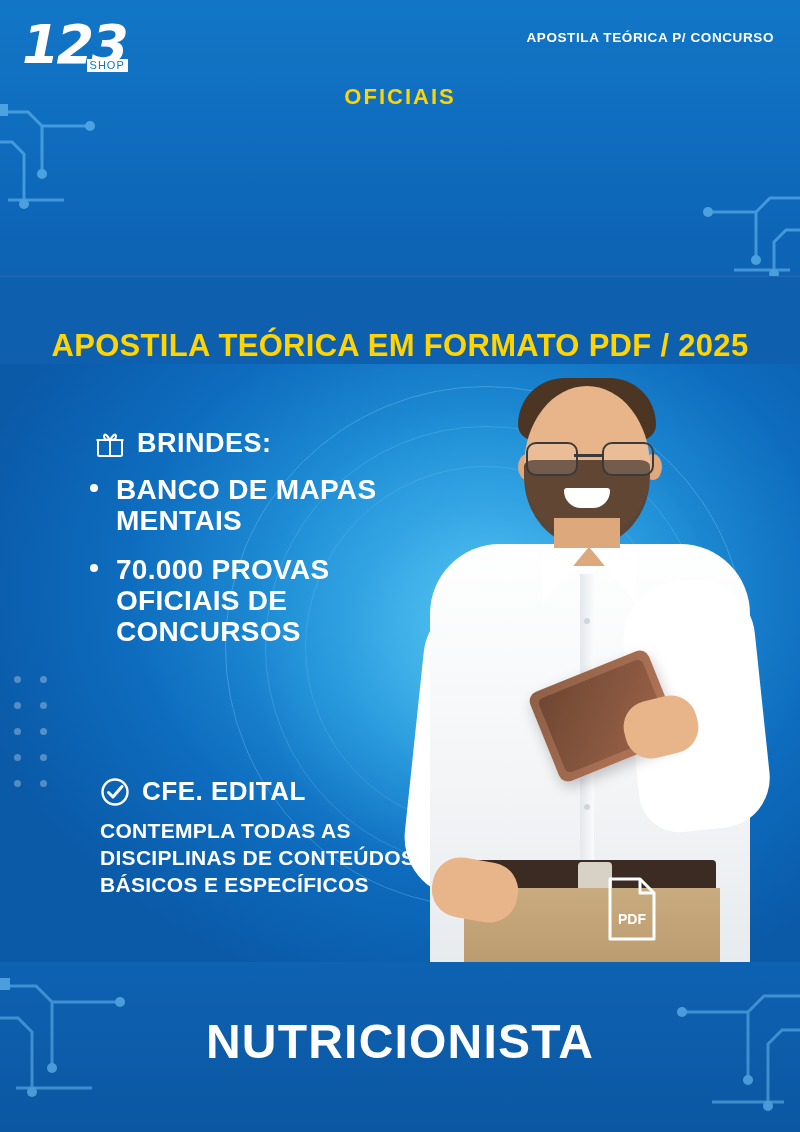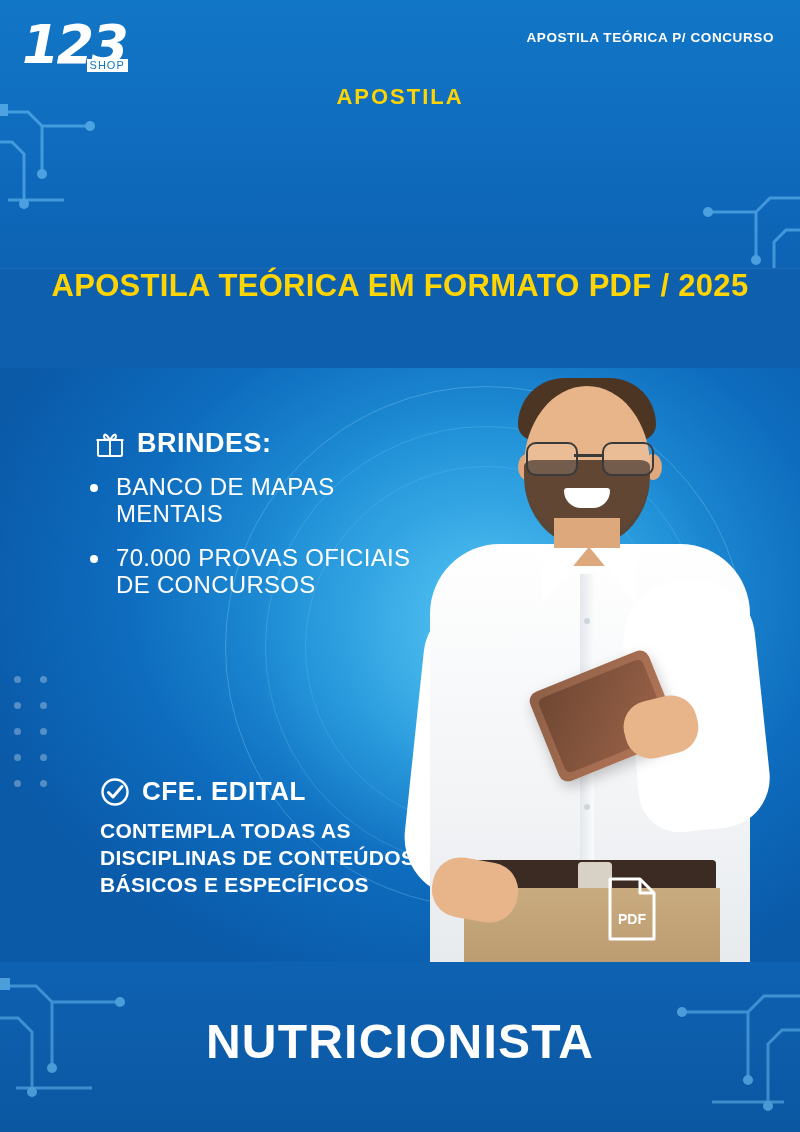--- a/index.html
+++ b/index.html
@@ -54,23 +54,23 @@
   .main-title{
     position:absolute;left:0;right:0;top:112px;
     text-align:center;color:#ffffff;
     font-size:57px;line-height:.97;font-weight:bold;letter-spacing:-.5px;
     text-shadow:0 2px 6px rgba(0,0,0,.18);
     padding:0 34px;
   }
 
   
   .ribbon{
-    position:absolute;left:0;top:268px;width:800px;height:100px;
+    position:absolute;left:0;top:276px;width:800px;height:88px;
     background:#0e5fae;
-    display:flex;align-items:flex-start;justify-content:center;
+    display:flex;align-items:flex-end;justify-content:center;
     box-shadow:inset 0 1px 0 rgba(255,255,255,.07);
   }
   .ribbon-text{
     color:#ffd400;font-size:31px;font-weight:bold;letter-spacing:.3px;
     white-space:nowrap;
   }
 
   
   .mid{
     position:absolute;left:0;top:376px;width:704px;height:586px;
@@ -92,21 +92,21 @@
     color:#ffffff;font-size:27px;font-weight:bold;letter-spacing:.5px;
     display:flex;align-items:center;gap:12px;
   }
   .gift-icon{display:block;}
   .bullets{
     position:absolute;left:84px;top:98px;width:360px;
     margin:0;padding:0;list-style:none;
   }
   .bullets li{
     position:relative;
-    color:#ffffff;font-size:24px;font-weight:normal;line-height:1.12;
+    color:#ffffff;font-size:28px;font-weight:bold;line-height:1.12;
     letter-spacing:.3px;margin-bottom:17px;padding-left:32px;
   }
   .bullets li:before{
     content:"";position:absolute;left:6px;top:10px;
     width:8px;height:8px;border-radius:50%;background:#ffffff;
   }
 
   .cfe{
     position:absolute;left:100px;top:400px;
     display:flex;align-items:center;gap:12px;
@@ -266,21 +266,21 @@
       </g>
     </svg>
 
     <div class="logo">
       <span class="digits">123</span>
       <span class="shop">SHOP</span>
     </div>
 
     <div class="top-right-label">APOSTILA TEÓRICA P/ CONCURSO</div>
 
-    <div class="concurso-kicker">APOSTILA</div>
+    <div class="concurso-kicker">OFICIAIS</div>
 
   </div>
 
   <div class="ribbon">
     <div class="ribbon-text">APOSTILA TEÓRICA EM FORMATO PDF / 2025</div>
   </div>
 
   <div class="mid">
     <div class="glow"></div>
     <div class="ring r1"></div>

